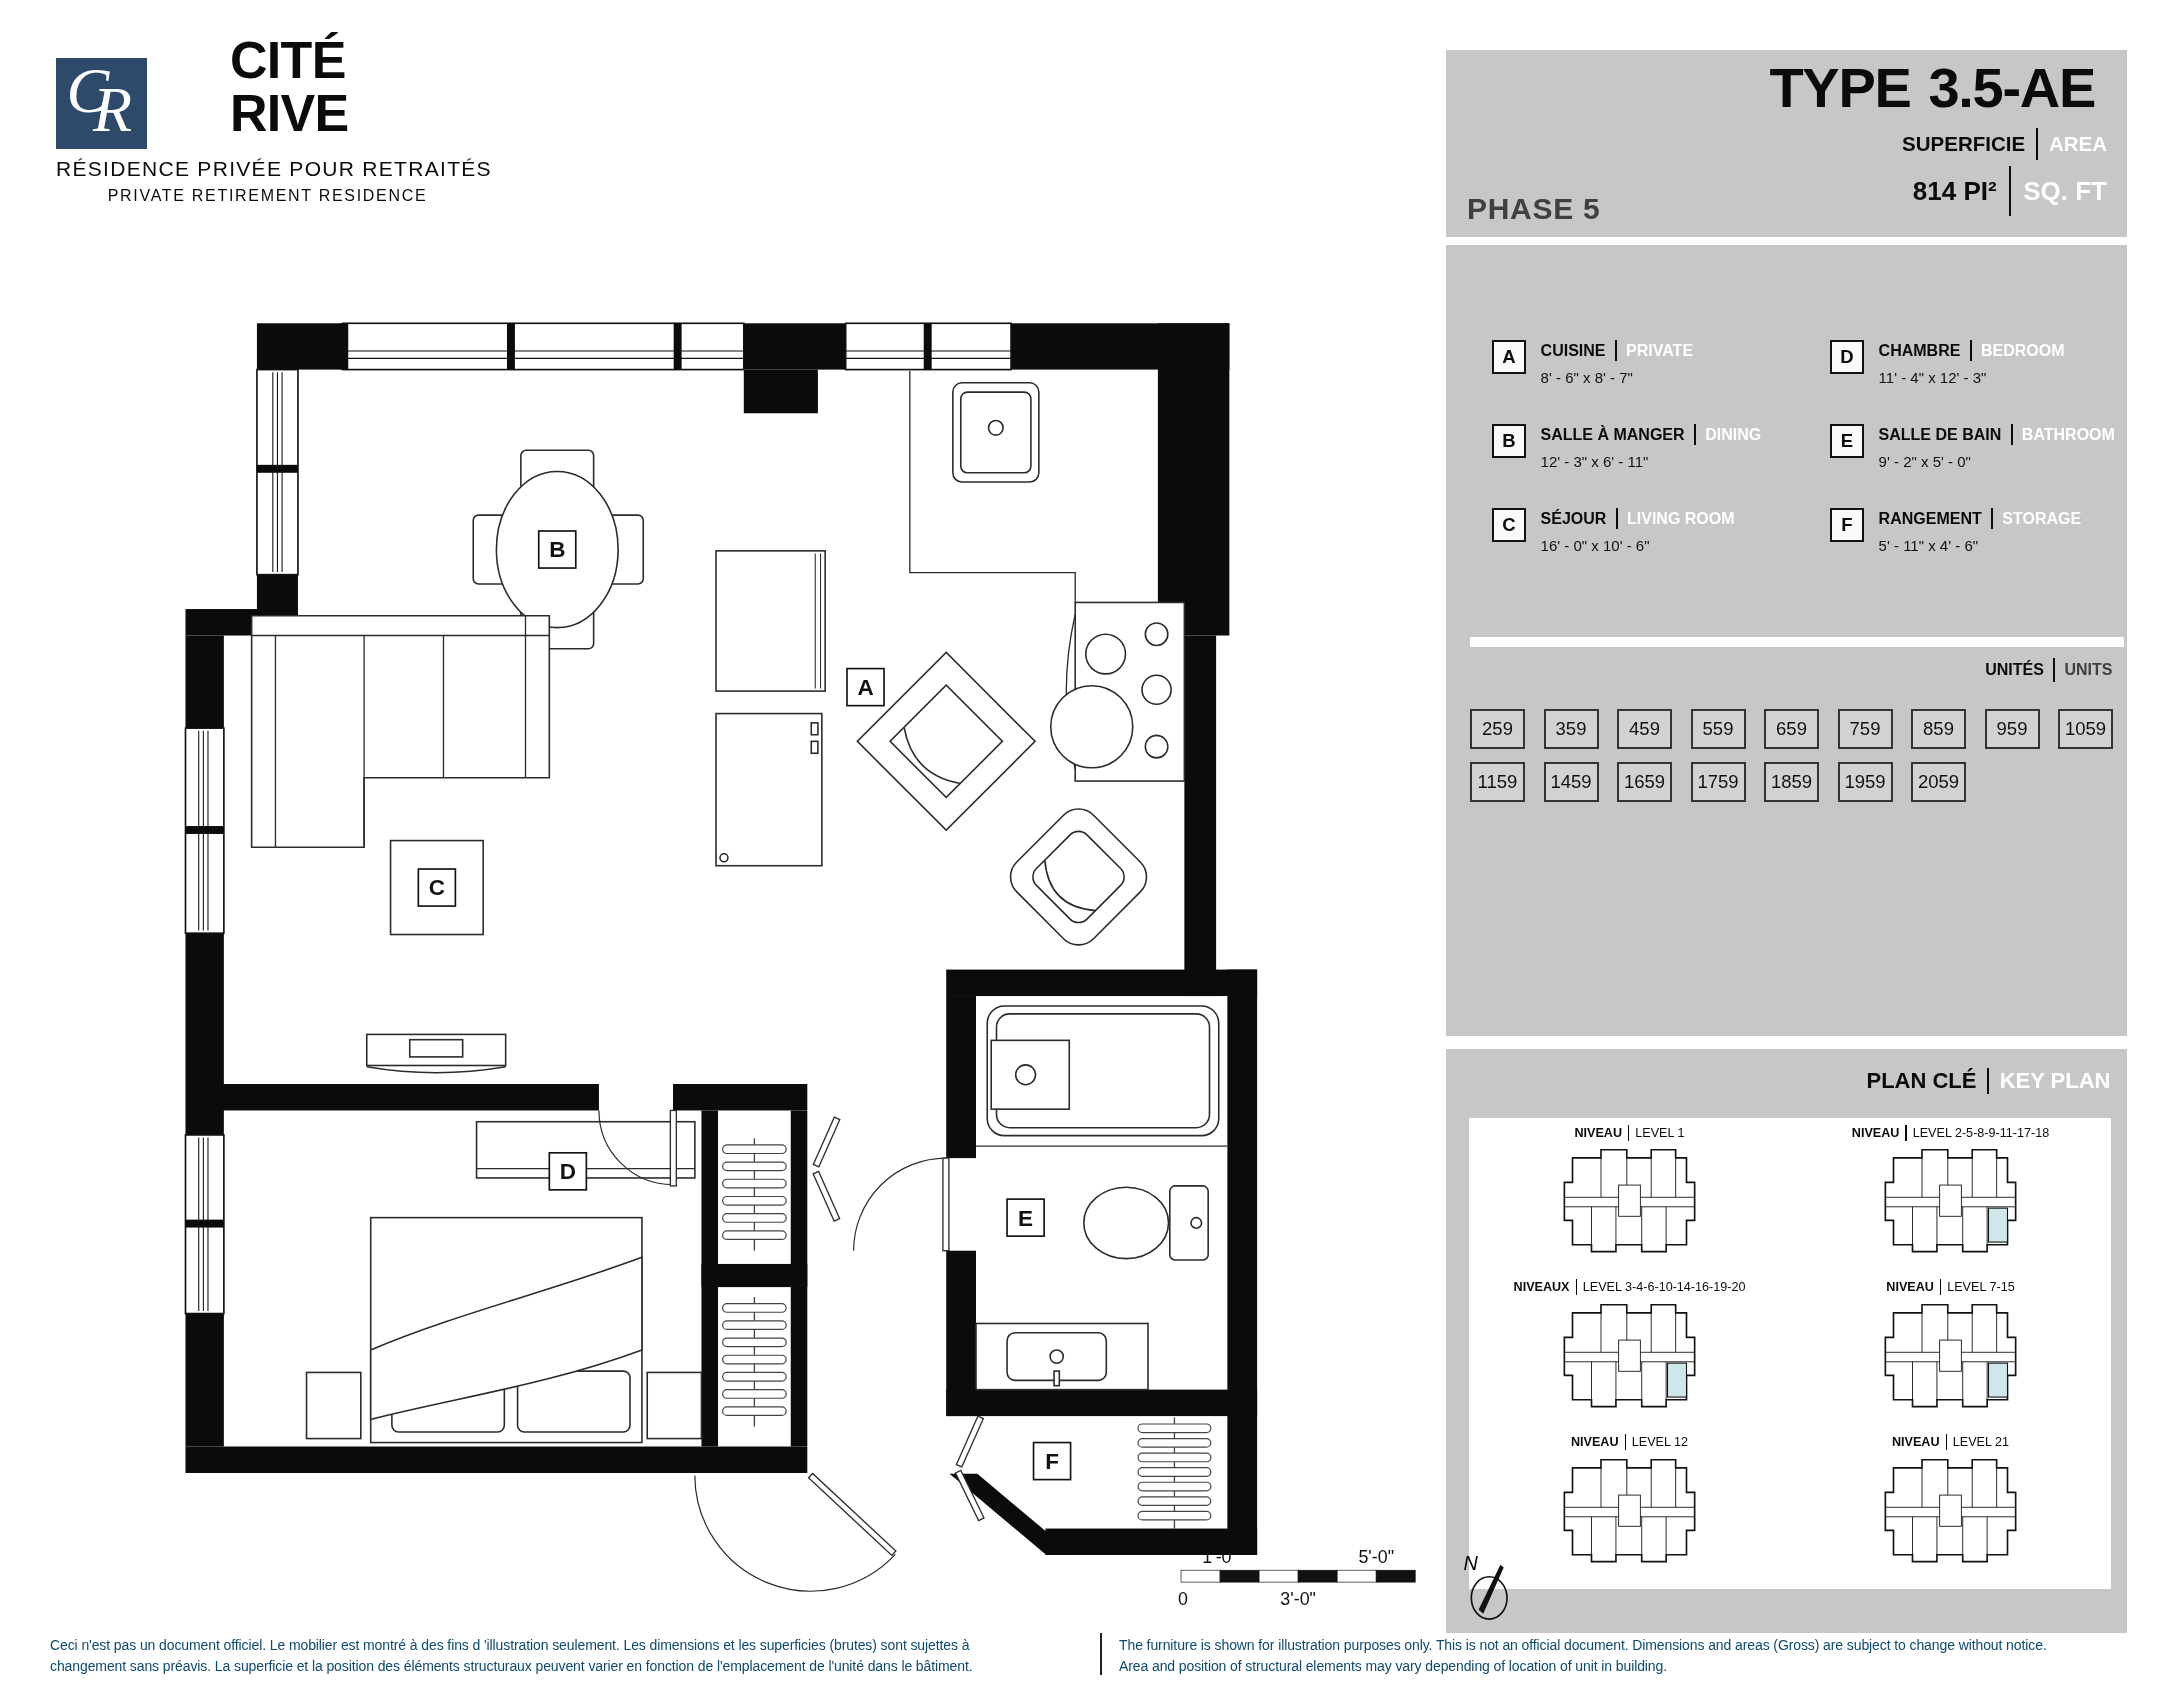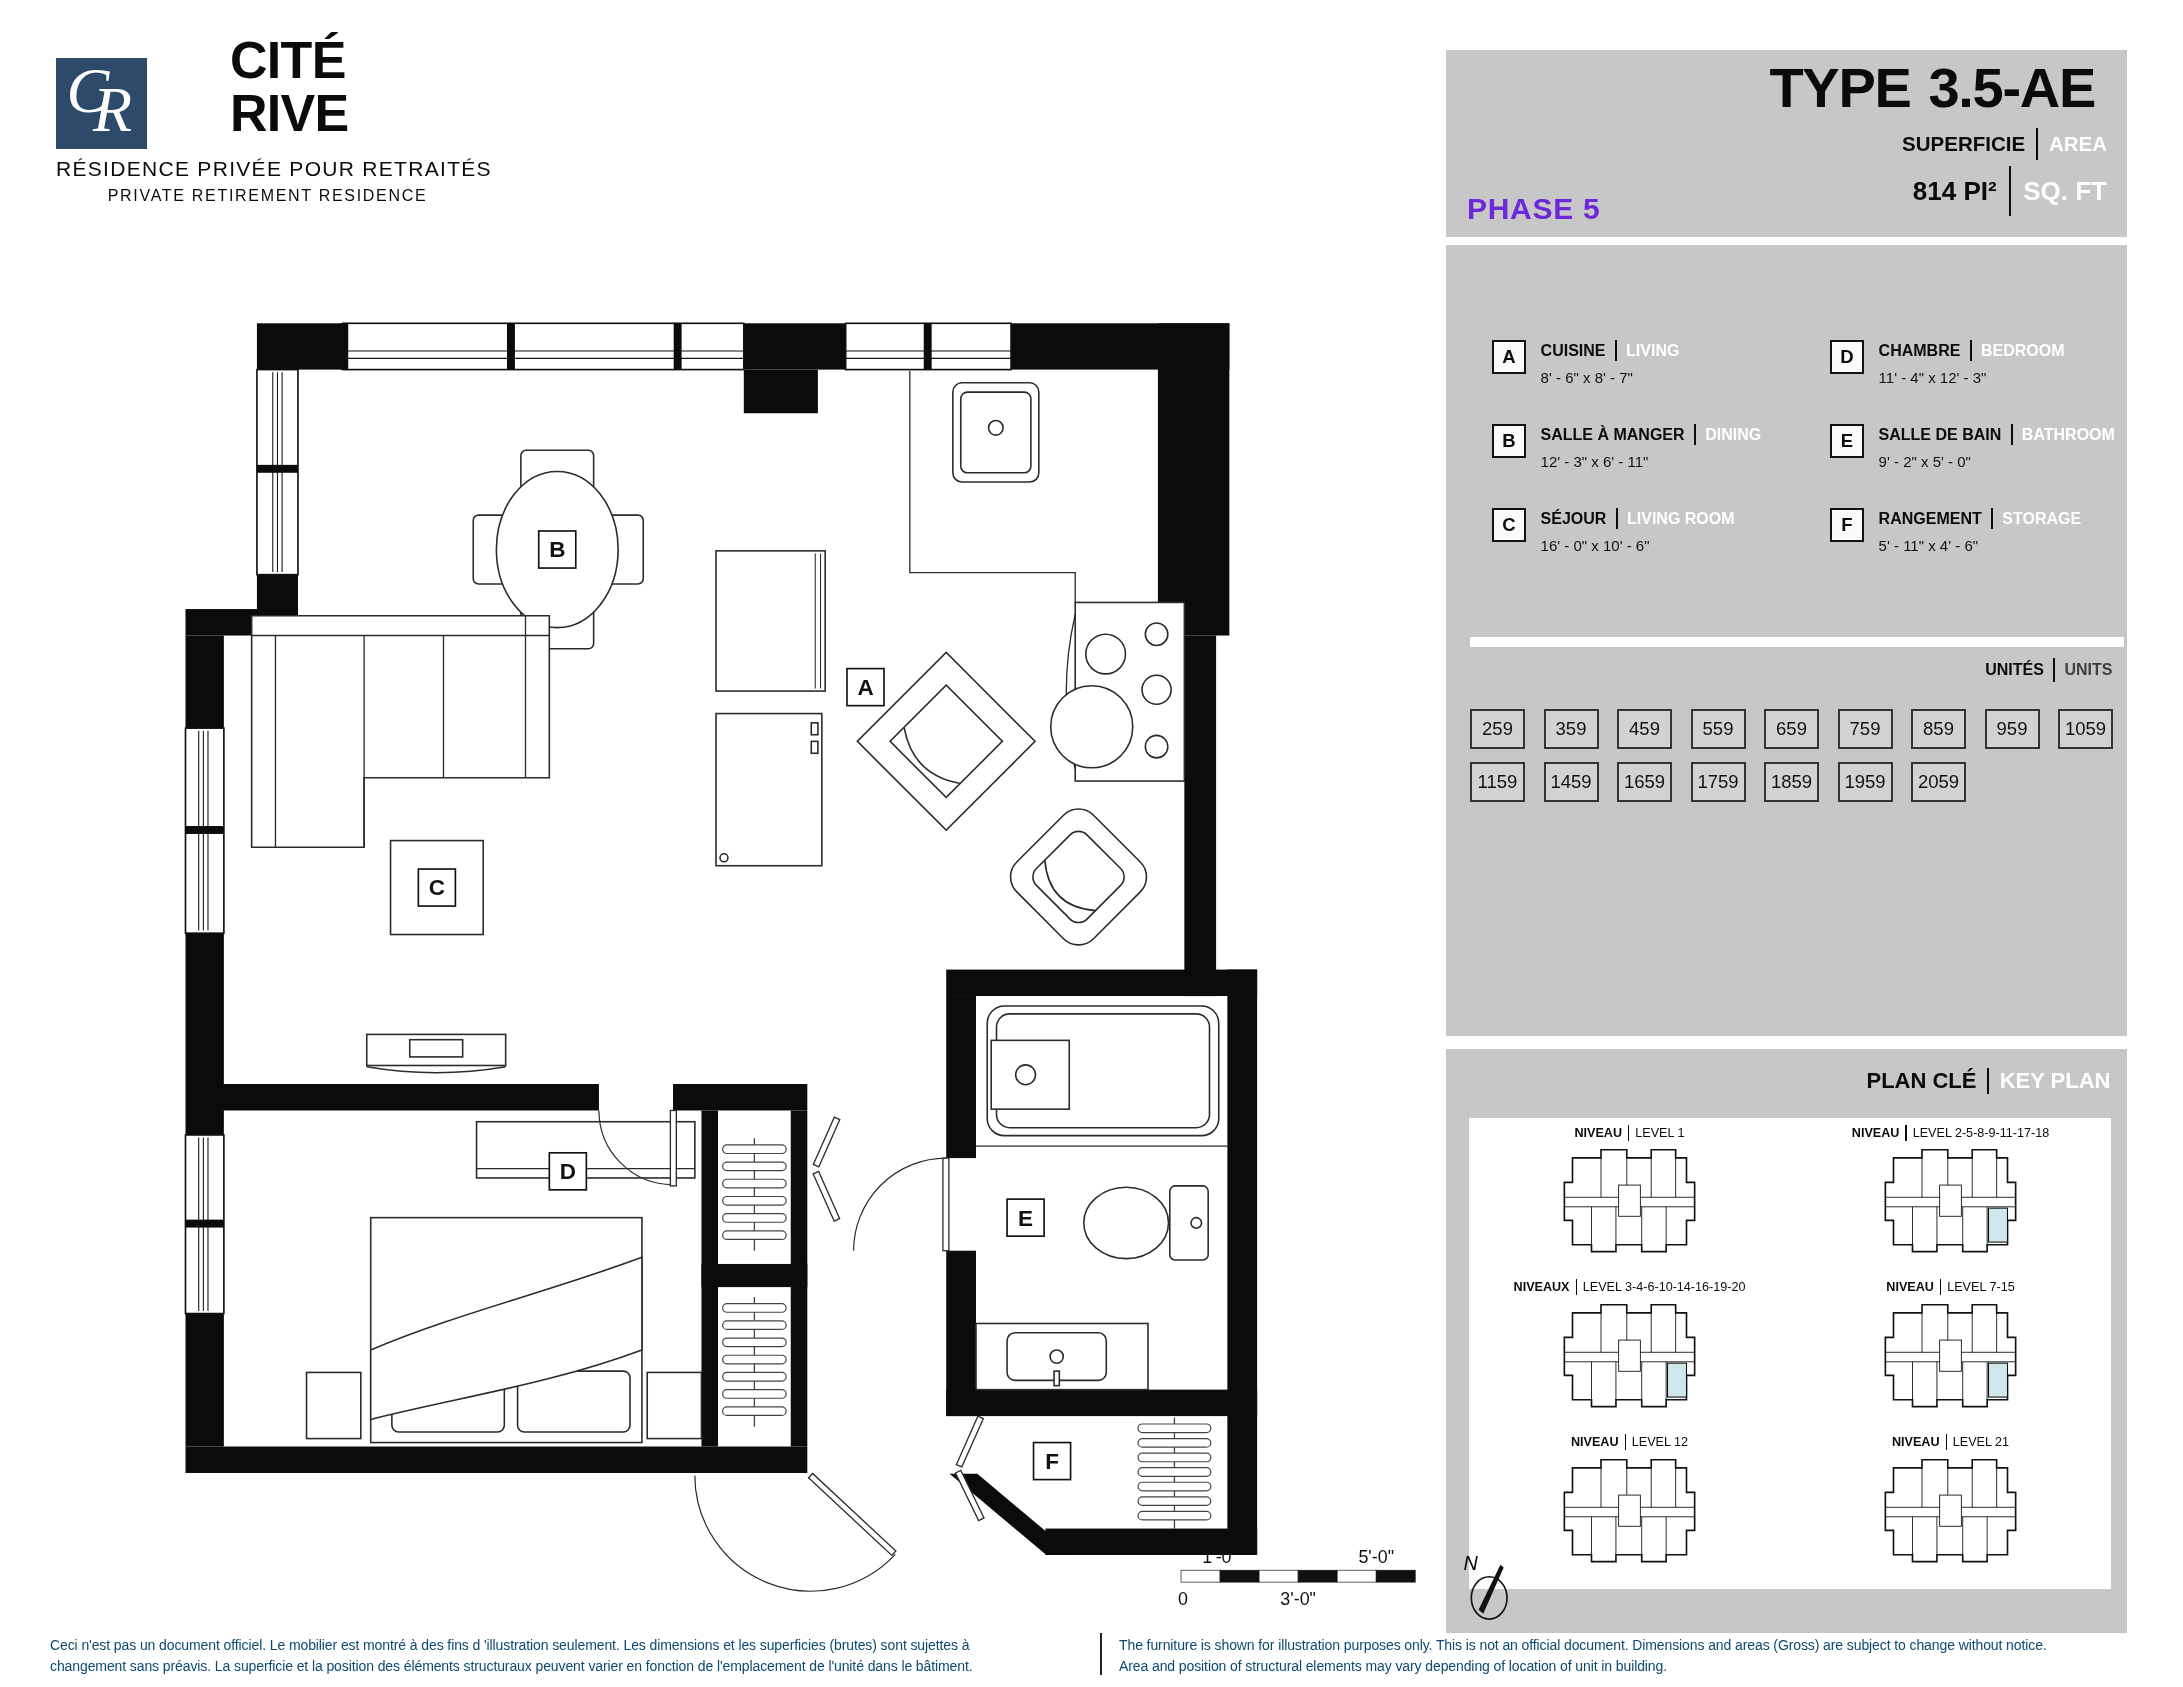--- a/index.html
+++ b/index.html
@@ -12,21 +12,21 @@
   
   #logo-square{left:56px;top:58px;width:91px;height:91px;background:var(--navy);}
   #logo-square .mono{position:absolute;color:#fff;font-family:"Liberation Serif",serif;
        font-style:italic;font-size:64px;line-height:1;}
   #logo-name{left:230px;top:34px;font-size:52px;font-weight:800;letter-spacing:-0.7px;line-height:53px;}
   #logo-tag-fr{left:56px;top:157px;width:423px;font-size:21px;letter-spacing:1.3px;white-space:nowrap;}
   #logo-tag-en{left:56px;top:187px;width:423px;text-align:center;font-size:16px;letter-spacing:1.7px;white-space:nowrap;}
 
   
   #hdr{left:1446px;top:50px;width:681px;height:187px;}
-  #hdr .phase{position:absolute;left:21px;bottom:10.6px;color:#6d28d9;font-size:30px;font-weight:800;letter-spacing:0.7px;text-align:right;}
+  #hdr .phase{position:absolute;left:21px;bottom:10.6px;color:#404040;font-size:30px;font-weight:800;letter-spacing:0.7px;text-align:right;}
   #hdr .type-row{position:absolute;right:32px;top:5.3px;display:flex;gap:18px;
        font-size:56px;font-weight:800;letter-spacing:-1.3px;}
   #hdr .sup-row{position:absolute;right:20px;top:78px;display:flex;align-items:center;gap:10.6px;
        font-size:20.5px;font-weight:700;}
   #hdr .sup-row .bar{width:2.6px;height:32px;background:#0b0b0b;}
   #hdr .area-row{position:absolute;right:20px;top:116px;display:flex;align-items:center;gap:12px;
        font-size:26px;font-weight:800;margin-left:40px;}
   #hdr .area-row .bar{width:2.6px;height:50px;background:#0b0b0b;}
   .white-txt{color:#fff;font-weight:700;}
 
@@ -106,21 +106,21 @@
 </div>
 
 <div class="panel" id="legend">
   <div id="legend-items">
       <div class="legend-item" style="left: 46px; top: 95px;">
         <div class="legend-letter">A</div>
         <div class="legend-body">
           <div class="legend-names">
             <span class="fr">CUISINE</span>
             <span class="bar"></span>
-            <span class="en">LIVING</span>
+            <span class="en">PRIVATE</span>
           </div>
           <div class="legend-dims">8' - 6" x 8' - 7"</div>
         </div>
       </div>
       <div class="legend-item" style="left: 46px; top: 179px;">
         <div class="legend-letter">B</div>
         <div class="legend-body">
           <div class="legend-names">
             <span class="fr">SALLE À MANGER</span>
             <span class="bar"></span>

